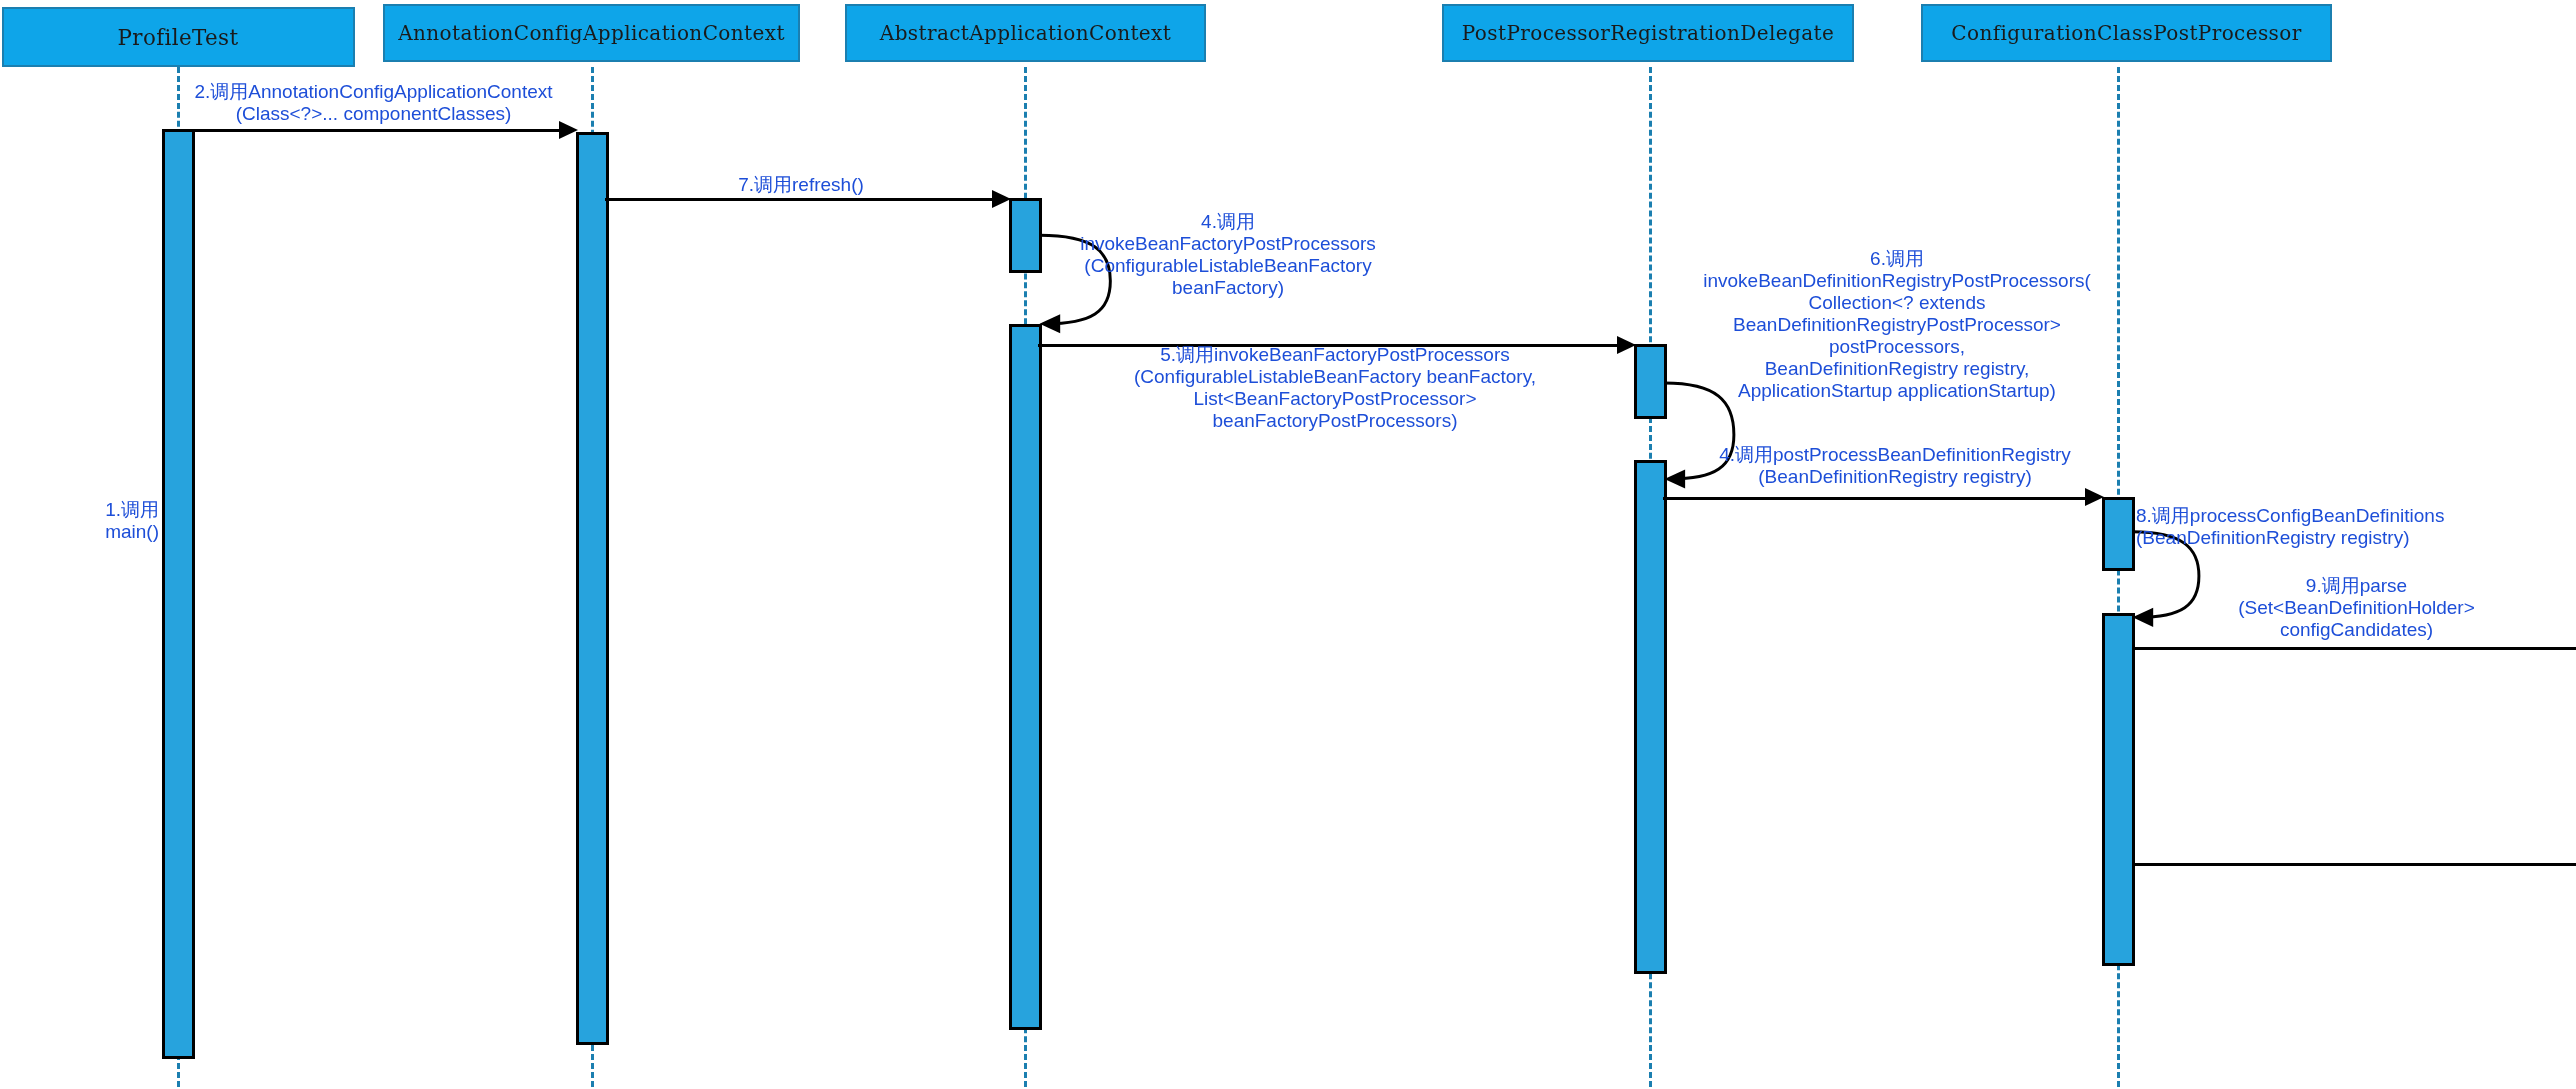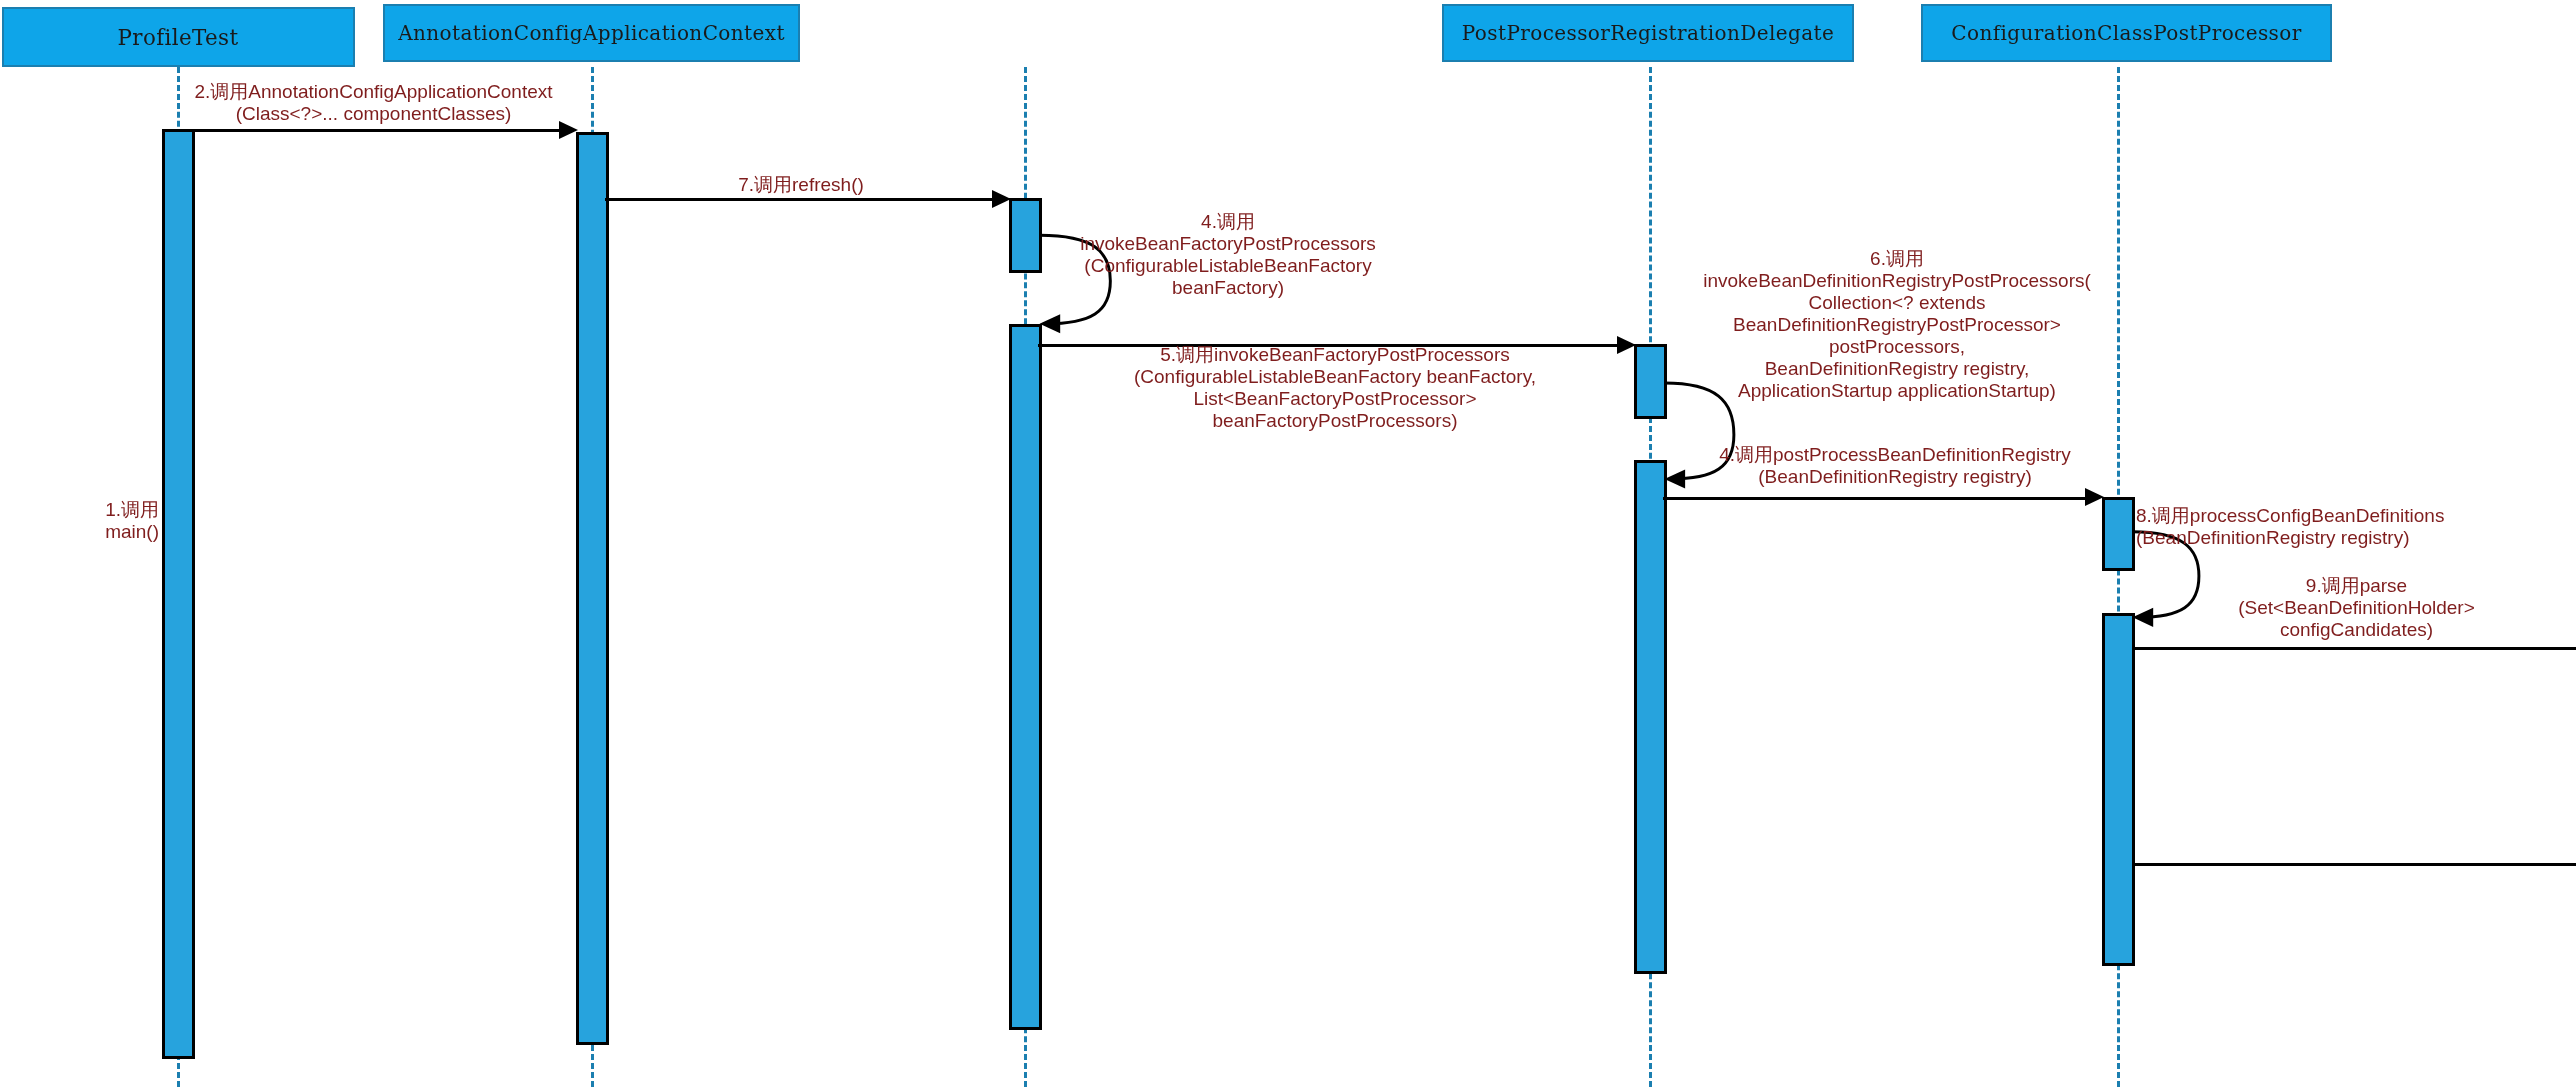--- a/index.html
+++ b/index.html
@@ -46,21 +46,21 @@
   }
   .arrow-right{border-left:19px solid #000000;}
 
   
   .msg-label{
     position:absolute;
     text-align:center;
     font-family:"Liberation Sans",sans-serif;
     font-size:19px;
     line-height:22px;
-    color:#7f1d1d;
+    color:#1d4ed8;
     white-space:pre-line;
   }
 
   
   .selfloop{position:absolute;overflow:visible;}
 </style>
 </head>
 <body>
 
 <div id="canvas">
@@ -68,20 +68,21 @@
   <div class="lifeline-line" style="left:177px;top:67px;height:1020px;"></div>
   <div class="lifeline-line" style="left:591px;top:67px;height:1020px;"></div>
   <div class="lifeline-line" style="left:1024px;top:67px;height:1020px;"></div>
   <div class="lifeline-line" style="left:1649px;top:67px;height:1020px;"></div>
   <div class="lifeline-line" style="left:2117px;top:67px;height:1020px;"></div>
 
   <div class="lifeline-head" style="left:1.5px;top:7.4px;width:353px;height:60px;">ProfileTest</div>
 
   <div class="lifeline-head" style="left:383px;top:4.4px;width:417px;height:58px;font-size:20px;">AnnotationConfigApplicationContext</div>
 
+  <div class="lifeline-head" style="left:845px;top:4.4px;width:361px;height:58px;font-size:20px;">AbstractApplicationContext</div>
 
   <div class="lifeline-head" style="left:1921px;top:4.4px;width:411px;height:58px;font-size:20px;">ConfigurationClassPostProcessor</div>
 
   <div class="lifeline-head" style="left:1442px;top:4.4px;width:412px;height:58px;font-size:20px;">PostProcessorRegistrationDelegate</div>
 
   <div class="activation" style="left:162px;top:129px;width:33px;height:930px;"></div>
 
   <div class="activation" style="left:576px;top:132px;width:33px;height:913px;"></div>
 
   <div class="activation" style="left:1009px;top:198px;width:33px;height:75px;"></div>

